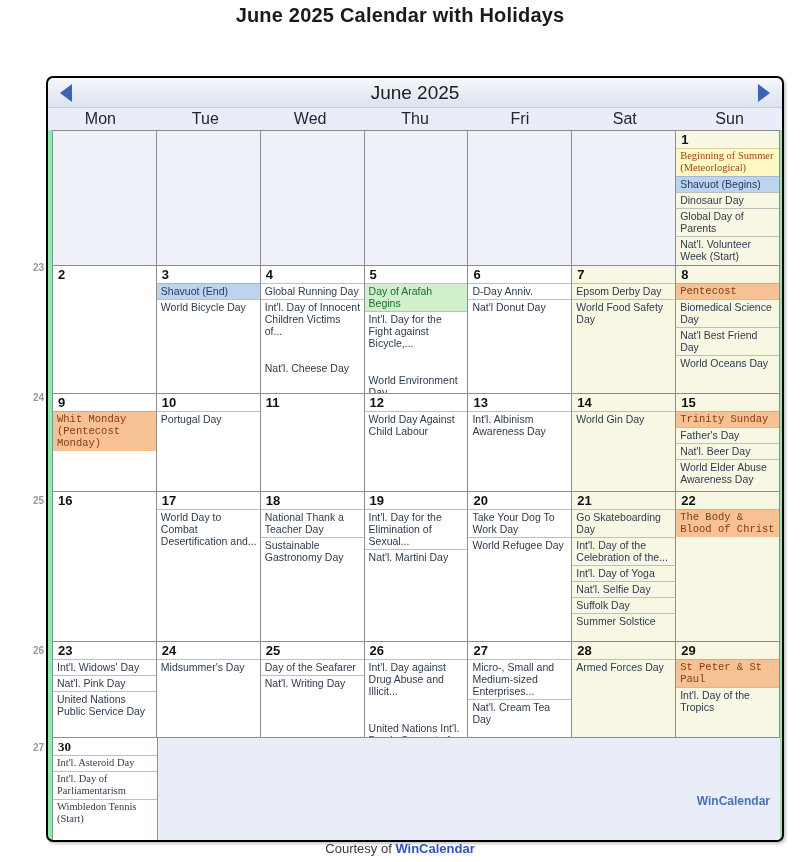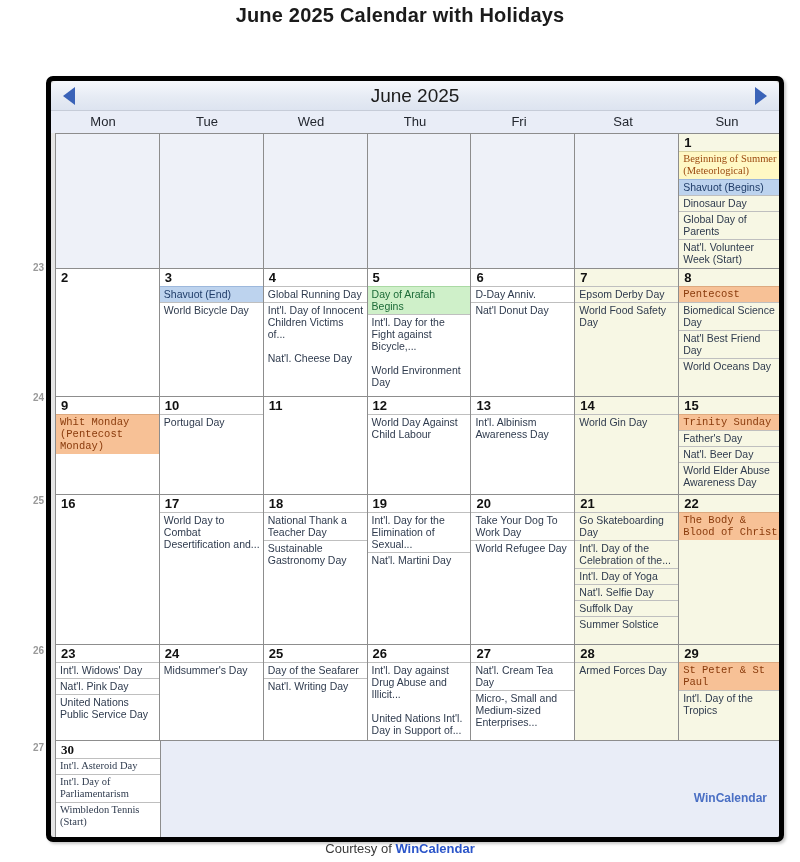--- a/index.html
+++ b/index.html
@@ -53,22 +53,22 @@
   .weeknum {
     position: absolute; left: 22px; width: 22px;
     font-size: 10px; color: #9a9a9a; font-weight: 700;
     text-align: right;
   }
 
   
   .cal-panel {
     position: absolute; left: 46px; top: 76px;
     width: 738px; height: 766px;
-    background: #e5e5e5;
-    border: 5px solid #000000;
+    background: #86efac;
+    border: 2px solid #000000;
     border-radius: 7px;
     box-shadow: 2px 2px 3px rgba(0,0,0,.22);
     overflow: hidden;
   }
 
   .cal-header {
     position: relative;
     height: 30px;
     background: linear-gradient(to bottom, #f6f8fc 0%, #e6ebf4 55%, #dde4f0 100%);
     border-bottom: 1px solid #c6ccd8;
@@ -96,21 +96,21 @@
   }
 
   .dow-row {
     display: flex;
     height: 22px;
     background: #e9edf7;
   }
   .dow {
     flex: 1 1 0;
     text-align: center;
-    font-size: 13px;
+    font-size: 16px;
     color: #23272f;
     line-height: 22px;
   }
 
   .grid {
     display: flex; flex-direction: column;
     border-top: 1px solid #8d8d8d;
     border-left: 1px solid #8d8d8d;
     margin: 0 4px;
     width: 728px;
@@ -141,21 +141,21 @@
     color: #2f3b4e;
     padding: 1px 3px 2px 4px;
     border-top: 1px solid #bfbfbf;
     word-wrap: break-word;
   }
   .ev.first { border-top: 1px solid #bfbfbf; }
   .ev.c-uk   { background: #FFF8C4; color: #9c4a10; border-top-color:#d9d3a0;font-family:Liberation Serif, serif; }
   .ev.c-chr  { background: #F7C196; color: #8a3b0c; border-top-color:#dda97f;font-family:Liberation Mono, monospace; }
   .ev.c-jew  { background: #BDD3EE; color: #1f3c68; border-top-color:#9db8dc; }
   .ev.c-mus  { background: #CFF0C9; color: #1c6b38; border-top-color:#aadaa4; }
-  .ev.c-gap  { border-top: 1px solid transparent; margin-top: 8px; }
+  .ev.c-gap  { border-top: 1px solid transparent; margin-top: 21px; }
 
   
   .wc-mark {
     position: absolute; right: 12px; bottom: 32px;
     font-size: 12px; font-weight: 700; color: #4a6fc4;
   }
   .courtesy {
     position: absolute; left: 0; bottom: 6px; width: 800px;
     text-align: center; font-size: 13px; color: #3a3a3a;
   }
@@ -344,22 +344,22 @@
             <div class="ev c-fun first">Day of the Seafarer</div>
             <div class="ev c-fun">Nat'l. Writing Day</div>
           </div>
           <div class="cell">
             <div class="daynum">26</div>
             <div class="ev c-fun first">Int'l. Day against Drug Abuse and Illicit...</div>
             <div class="ev c-fun c-gap">United Nations Int'l. Day in Support of...</div>
           </div>
           <div class="cell">
             <div class="daynum">27</div>
+            <div class="ev c-fun first">Micro-, Small and Medium-sized Enterprises...</div>
             <div class="ev c-fun">Nat'l. Cream Tea Day</div>
-            <div class="ev c-fun first">Micro-, Small and Medium-sized Enterprises...</div>
           </div>
           <div class="cell weekend">
             <div class="daynum">28</div>
             <div class="ev c-fun first">Armed Forces Day</div>
           </div>
           <div class="cell weekend">
             <div class="daynum">29</div>
             <div class="ev c-chr first">St Peter &amp; St Paul</div>
             <div class="ev c-fun">Int'l. Day of the Tropics</div>
           </div>

